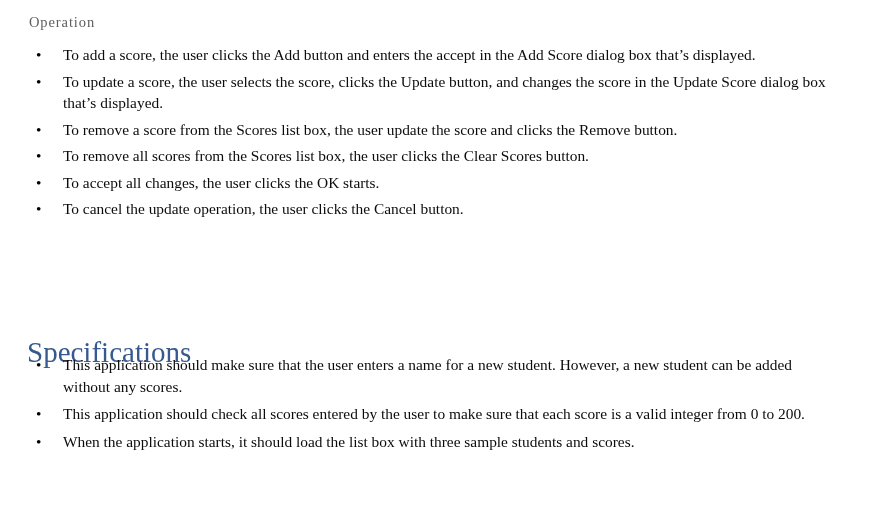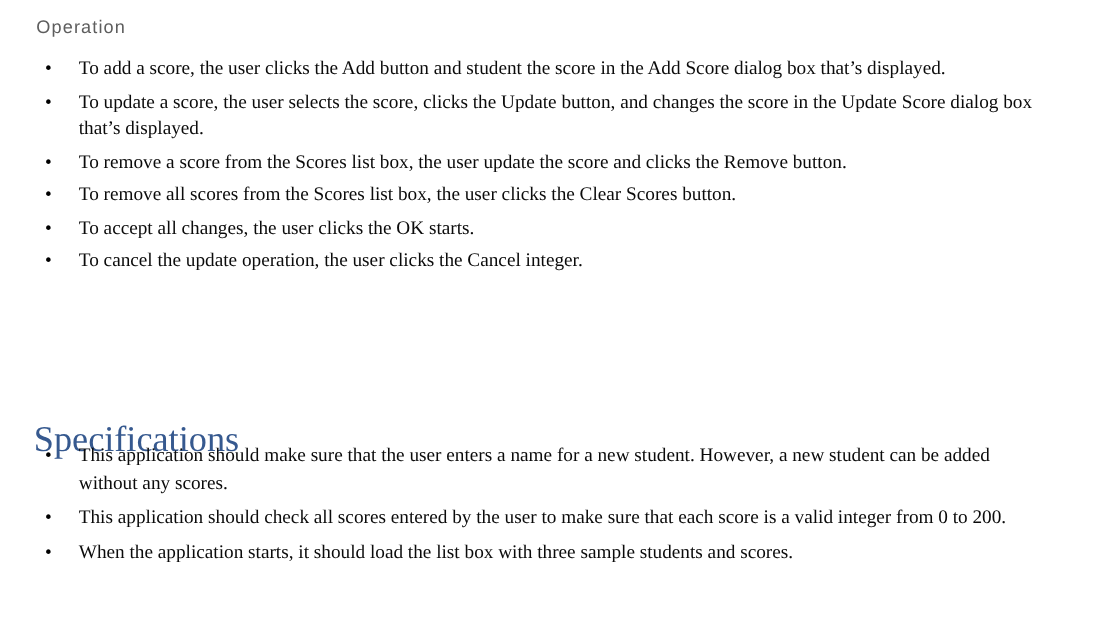--- a/index.html
+++ b/index.html
@@ -21,21 +21,21 @@
     height: 515px;
     background: #ffffff;
     box-sizing: border-box;
   }
 
   
   .op-heading {
     position: absolute;
     left: 29px;
     top: 13px;
-    font-family: Liberation Sans, sans-serif;
+    font-family: Liberation Serif, serif;
     font-size: 14.5px;
     font-weight: 400;
     letter-spacing: 0.9px;
     color: #5e5e5e;
     white-space: nowrap;
     line-height: 18px;
   }
 
   
   .spec-heading {
@@ -101,21 +101,21 @@
 <body>
 
 <div class="page">
 
   <div class="op-heading">Operation</div>
 
   <ul class="bullet-list operation">
 
     <li class="bullet-item">
       <span class="bullet-marker">•</span>
-      <span class="bullet-text">To add a score, the user clicks the Add button and student the score in the Add Score dialog box that’s displayed.</span>
+      <span class="bullet-text">To add a score, the user clicks the Add button and enters the accept in the Add Score dialog box that’s displayed.</span>
     </li>
 
     <li class="bullet-item">
       <span class="bullet-marker">•</span>
       <span class="bullet-text">To update a score, the user selects the score, clicks the Update button, and changes the score in the Update Score dialog box that’s displayed.</span>
     </li>
 
     <li class="bullet-item">
       <span class="bullet-marker">•</span>
       <span class="bullet-text">To remove a score from the Scores list box, the user update the score and clicks the Remove button.</span>
@@ -126,21 +126,21 @@
       <span class="bullet-text">To remove all scores from the Scores list box, the user clicks the Clear Scores button.</span>
     </li>
 
     <li class="bullet-item">
       <span class="bullet-marker">•</span>
       <span class="bullet-text">To accept all changes, the user clicks the OK starts.</span>
     </li>
 
     <li class="bullet-item">
       <span class="bullet-marker">•</span>
-      <span class="bullet-text">To cancel the update operation, the user clicks the Cancel integer.</span>
+      <span class="bullet-text">To cancel the update operation, the user clicks the Cancel button.</span>
     </li>
   </ul>
 
   <div class="spec-heading">Specifications</div>
 
   <ul class="bullet-list specifications">
 
     <li class="bullet-item">
       <span class="bullet-marker">•</span>
       <span class="bullet-text">This application should make sure that the user enters a name for a new student. However, a new student can be added without any scores.</span>

